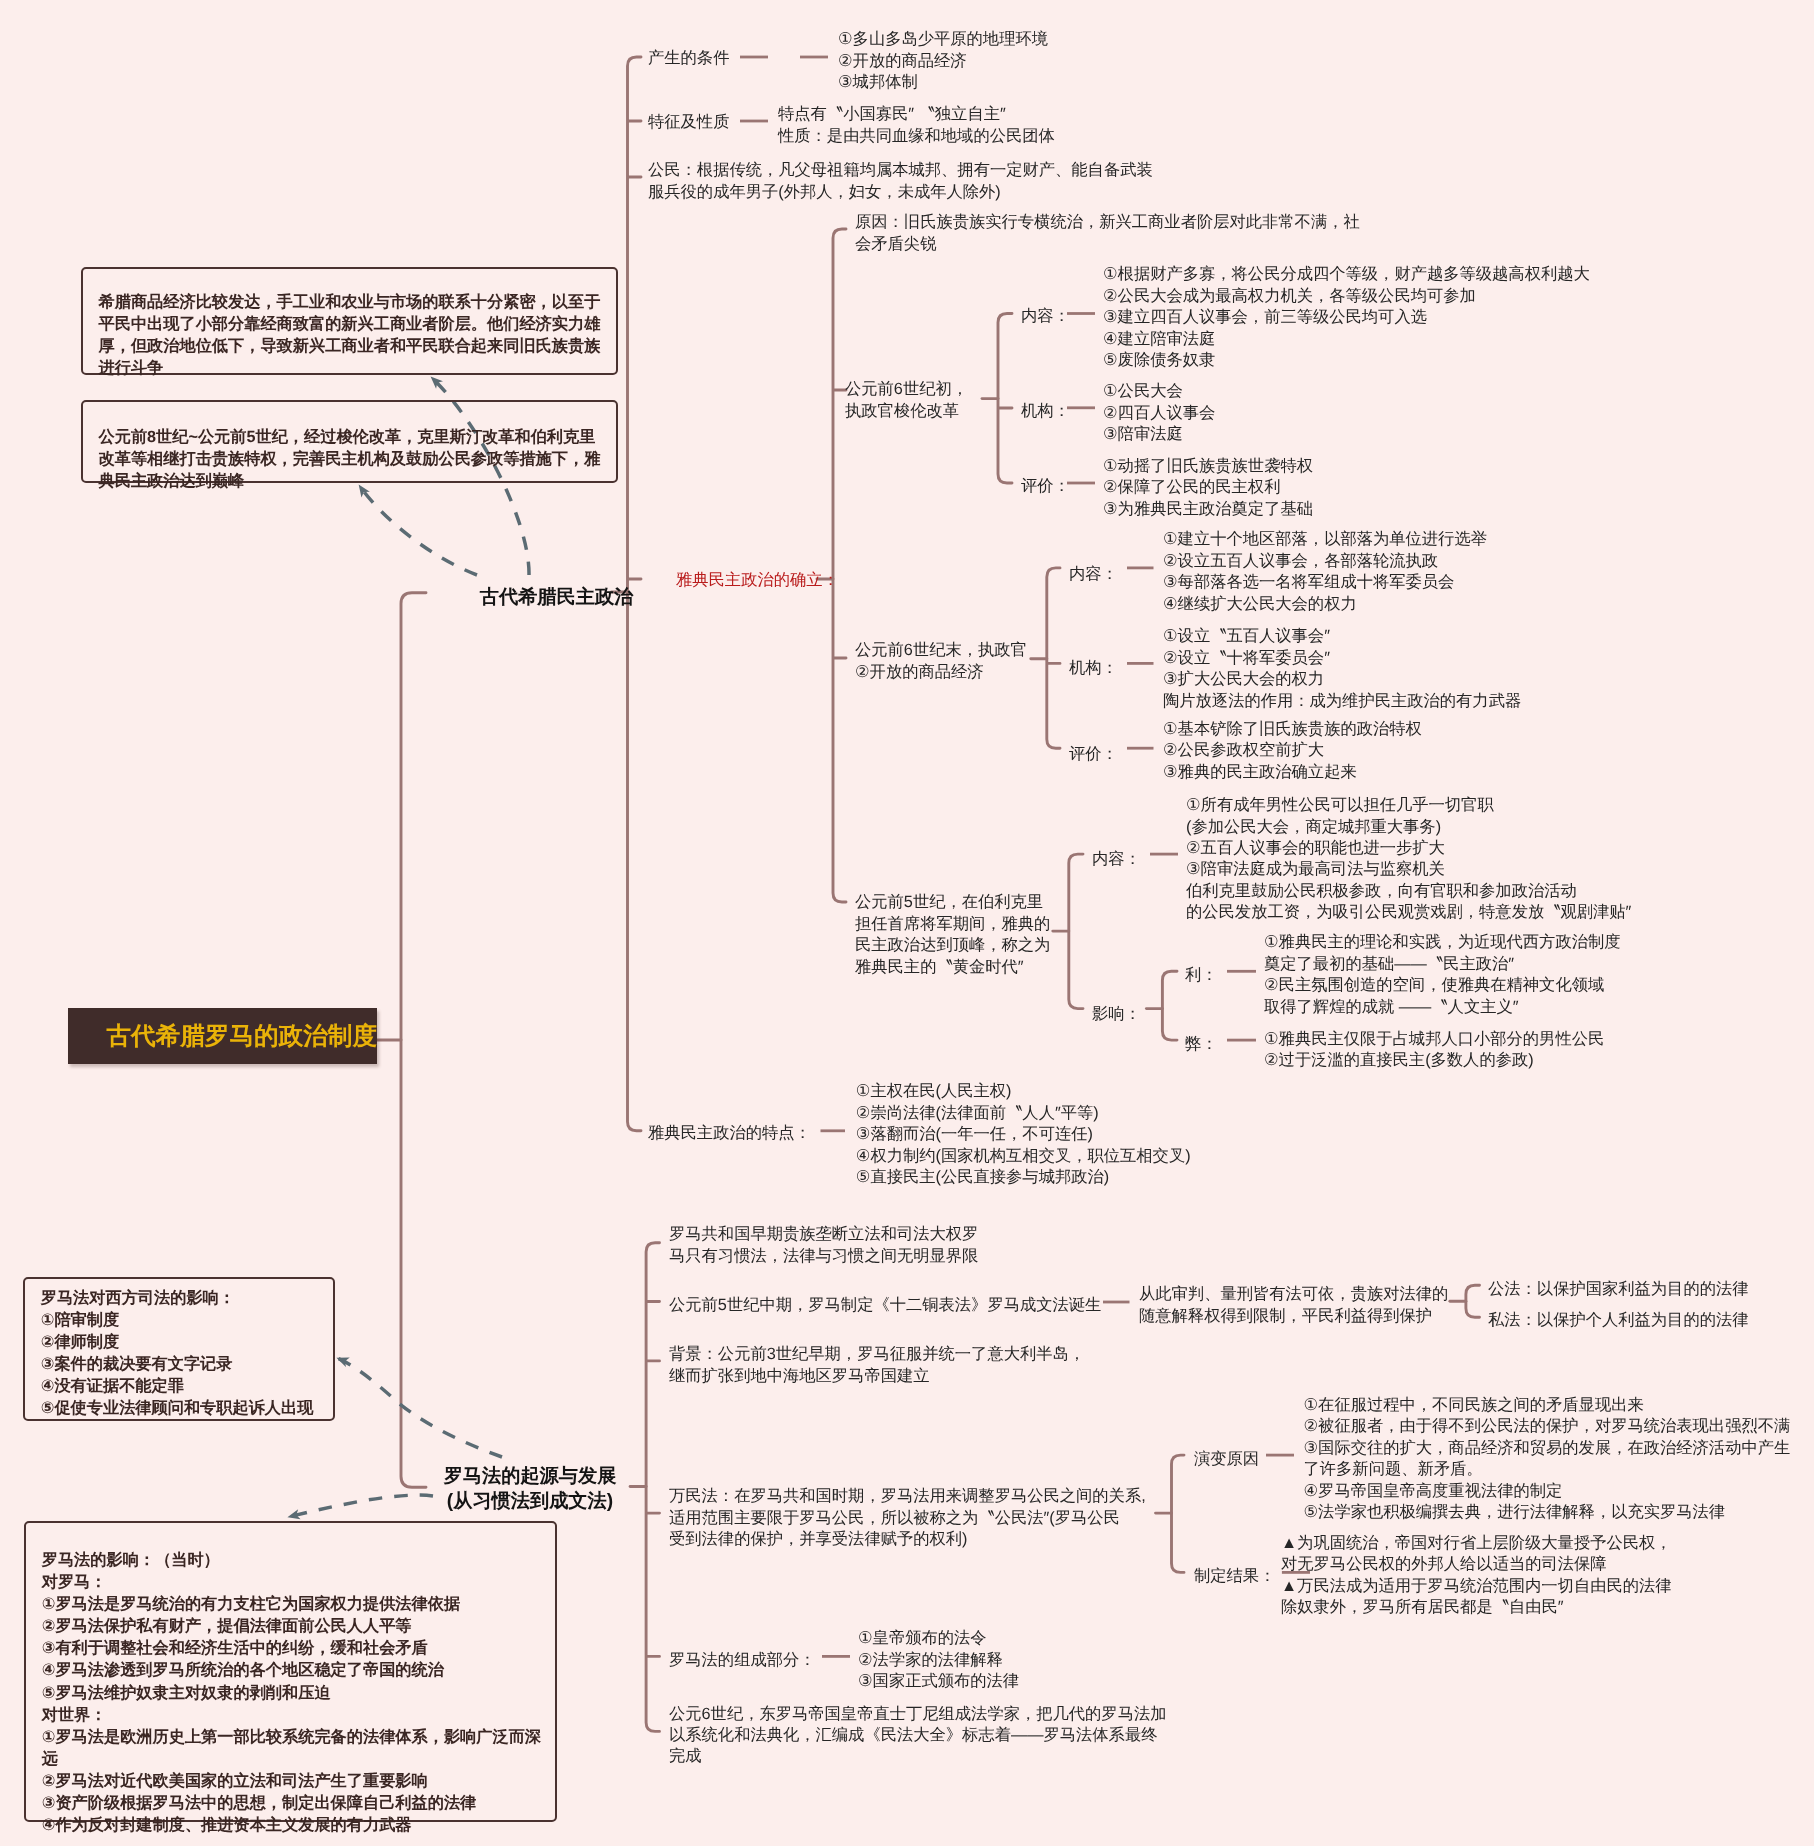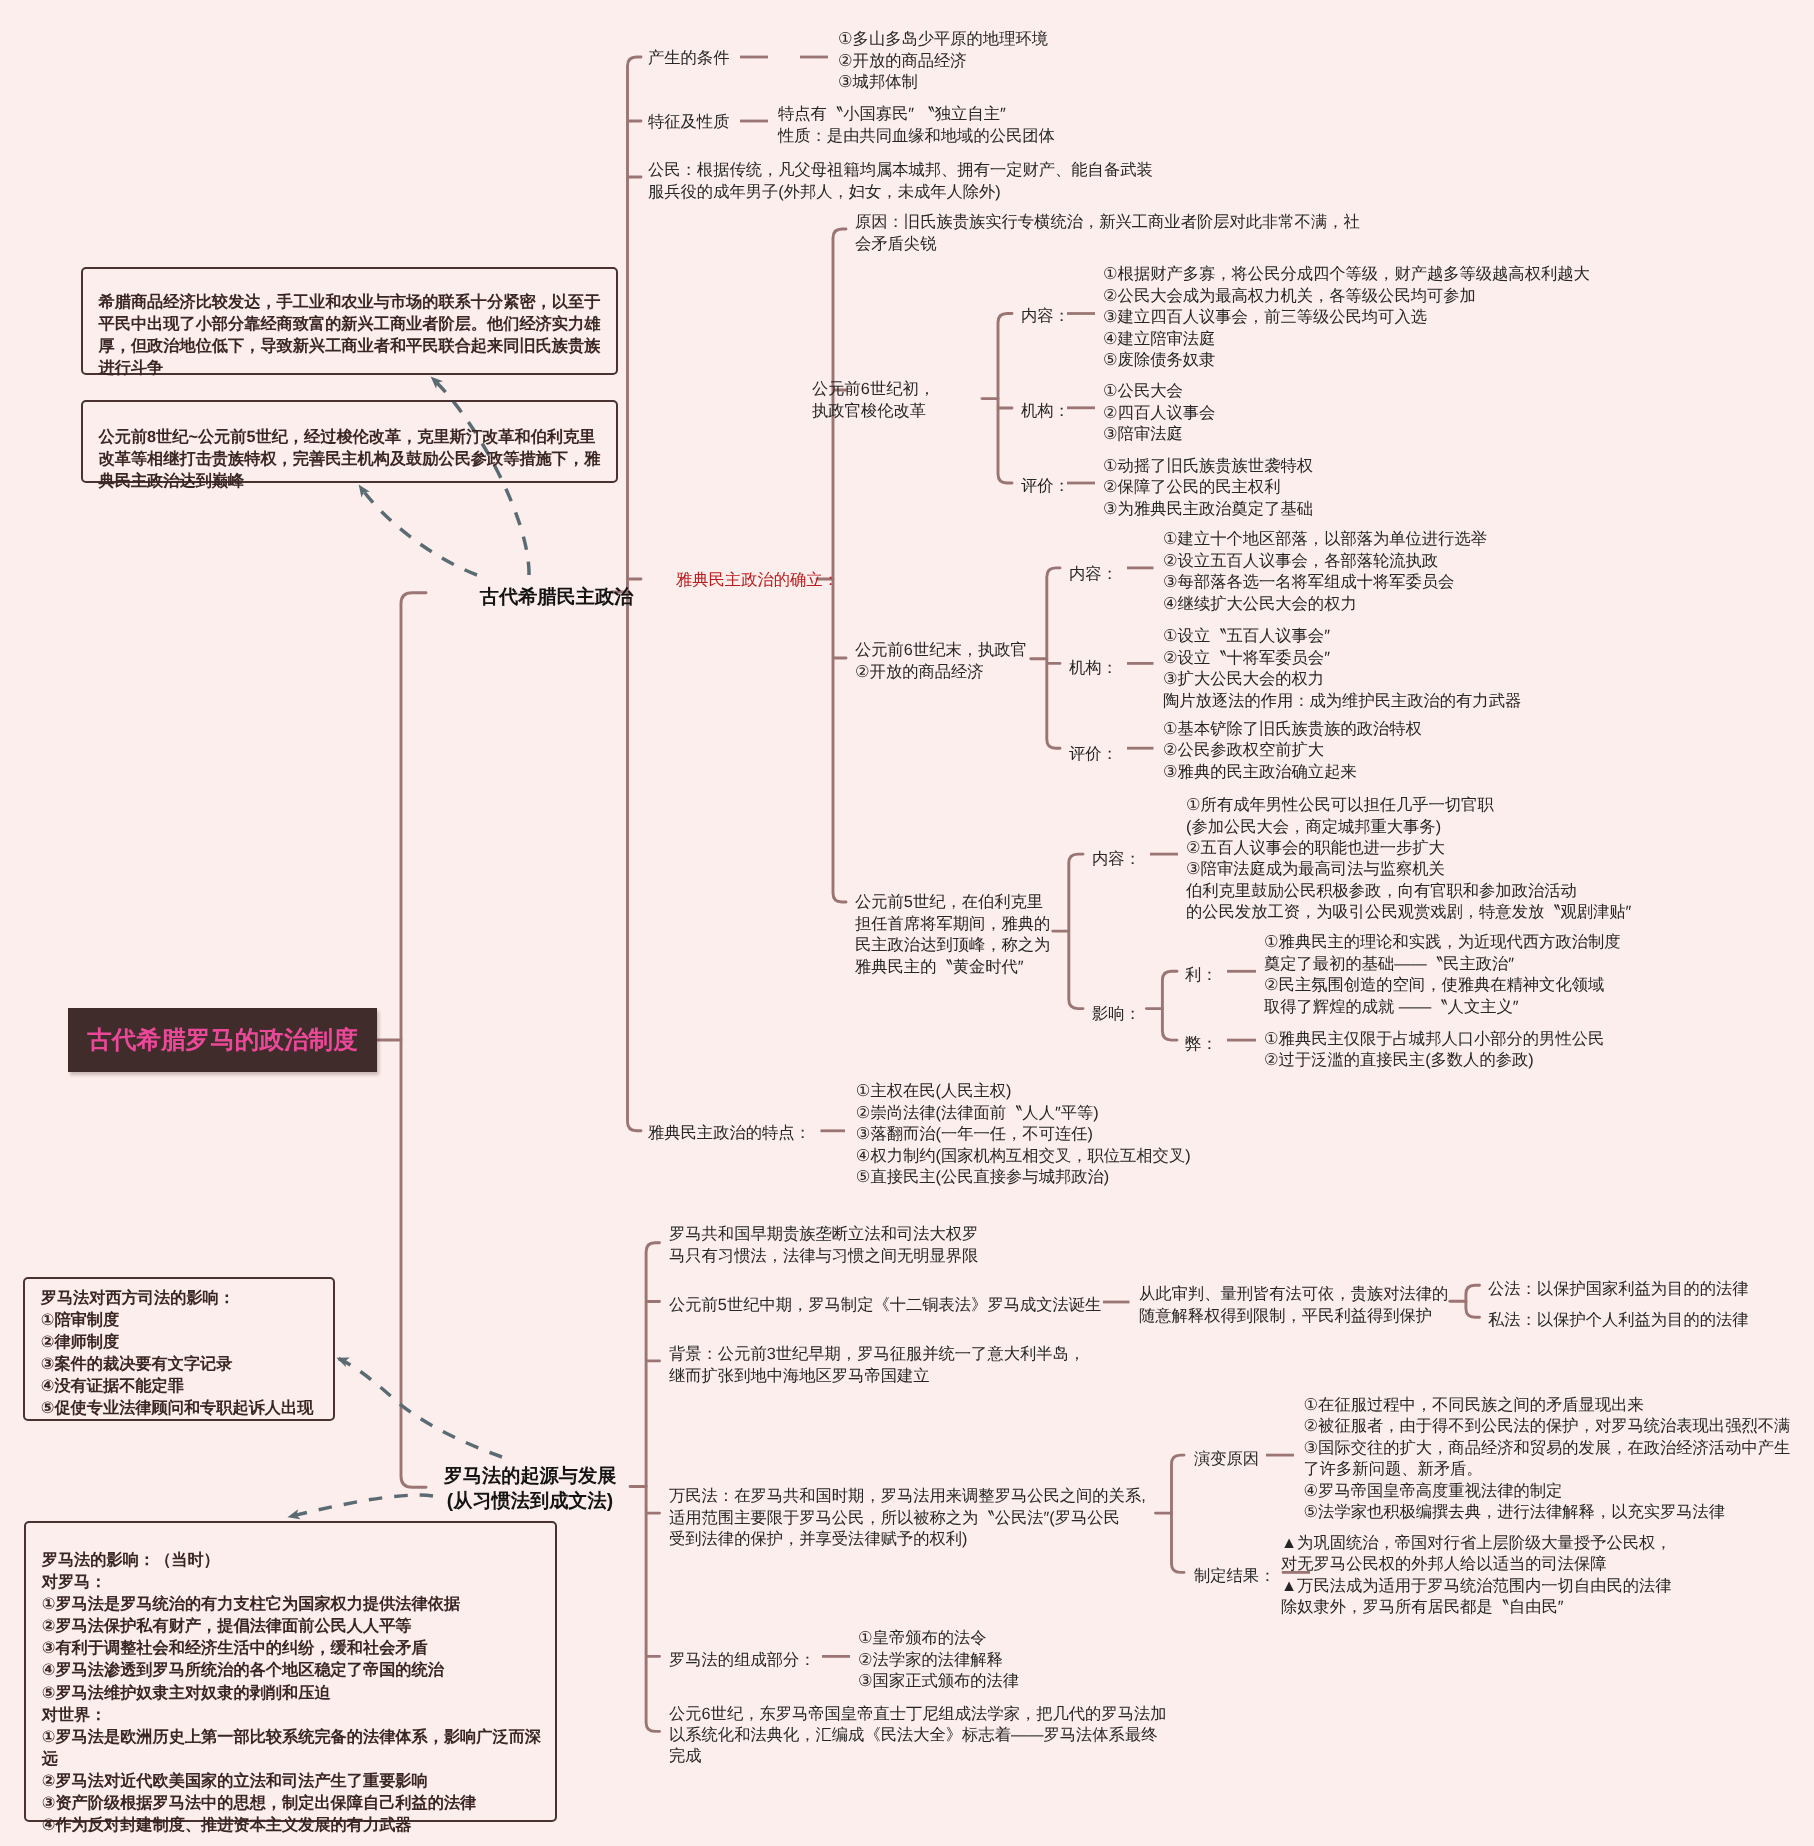--- a/index.html
+++ b/index.html
@@ -67,21 +67,21 @@
       <defs>
         <marker id="ah" viewBox="0 0 13 11" refX="12" refY="5.5" markerWidth="13" markerHeight="11" orient="auto" markerUnits="userSpaceOnUse">
           <path d="M 12.6 5.5 L 0.3 0.4 L 3.4 5.5 L 0.3 10.6 Z" fill="#5b6b73"></path>
         </marker>
       </defs>
       <path d="M 529 575 C 530 520 477 420 431 377" fill="none" stroke="#5b6b73" stroke-width="3.5" stroke-dasharray="13.5 12" stroke-linecap="butt" marker-end="url(#ah)"></path>
       <path d="M 477 575 C 428 556 381 517 359 485" fill="none" stroke="#5b6b73" stroke-width="3.5" stroke-dasharray="13.5 12" stroke-linecap="butt" marker-end="url(#ah)"></path>
       <path d="M 502 1457 C 478 1448 430 1430 395 1400 C 372 1379 352 1364 337 1358" fill="none" stroke="#5b6b73" stroke-width="3.5" stroke-dasharray="13.5 12" stroke-linecap="butt" marker-end="url(#ah)"></path>
       <path d="M 433 1496 C 396 1491 325 1508 288 1517" fill="none" stroke="#5b6b73" stroke-width="3.5" stroke-dasharray="13.5 12" stroke-linecap="butt" marker-end="url(#ah)"></path>
     </svg>
-  <div id="center-node" style="left: 68px; top: 1008px; width: 309px; height: 64px; background: rgb(64, 44, 42); color: #ec4899;">
+  <div id="center-node" style="left: 68px; top: 1008px; width: 309px; height: 56px; background: rgb(64, 44, 42); color: #eab308; justify-content: flex-end;">
     <span>古代希腊罗马的政治制度</span>
   </div>
   <div id="branch-layer">
       <div class="branch-label" style="left: 521.5px; top: 597.5px; margin-left: 35px;">古代希腊民主政治</div>
       <div class="branch-label" style="left: 530px; top: 1489px;">罗马法的起源与发展
 (从习惯法到成文法)</div>
     </div>
   <div id="note-layer">
       <div class="nbox" style="left: 80.5px; top: 267px; width: 537px; height: 108px; border-color: rgb(74, 50, 48); padding-top: 22px;">希腊商品经济比较发达，手工业和农业与市场的联系十分紧密，以至于
 平民中出现了小部分靠经商致富的新兴工商业者阶层。他们经济实力雄
@@ -122,21 +122,21 @@
 服兵役的成年男子(外邦人，妇女，未成年人除外)</div>
       <div class="tx" style="left: 676px; top: 579px; color: #b91c1c; text-align: center;">雅典民主政治的确立：</div>
       <div class="tx" style="left: 648px; top: 1131.4px; color: rgb(38, 38, 38);">雅典民主政治的特点：</div>
       <div class="tx" style="left: 855.8px; top: 1133px; color: rgb(38, 38, 38);">①主权在民(人民主权)
 ②崇尚法律(法律面前〝人人″平等)
 ③落翻而治(一年一任，不可连任)
 ④权力制约(国家机构互相交叉，职位互相交叉)
 ⑤直接民主(公民直接参与城邦政治)</div>
       <div class="tx" style="left: 855px; top: 231px; color: rgb(38, 38, 38);">原因：旧氏族贵族实行专横统治，新兴工商业者阶层对此非常不满，社
 会矛盾尖锐</div>
-      <div class="tx" style="left: 812px; top: 397.8px; color: rgb(38, 38, 38);">公元前6世纪初，
+      <div class="tx" style="left: 845px; top: 397.8px; color: rgb(38, 38, 38);">公元前6世纪初，
 执政官梭伦改革</div>
       <div class="tx" style="left: 855px; top: 659px; color: rgb(38, 38, 38);">公元前6世纪末，执政官
 ②开放的商品经济</div>
       <div class="tx" style="left: 855px; top: 933px; color: rgb(38, 38, 38);">公元前5世纪，在伯利克里
 担任首席将军期间，雅典的
 民主政治达到顶峰，称之为
 雅典民主的〝黄金时代″</div>
       <div class="tx" style="left: 1021px; top: 315.2px; color: rgb(38, 38, 38);">内容：</div>
       <div class="tx" style="left: 1103px; top: 316px; color: rgb(38, 38, 38);">①根据财产多寡，将公民分成四个等级，财产越多等级越高权利越大
 ②公民大会成为最高权力机关，各等级公民均可参加

